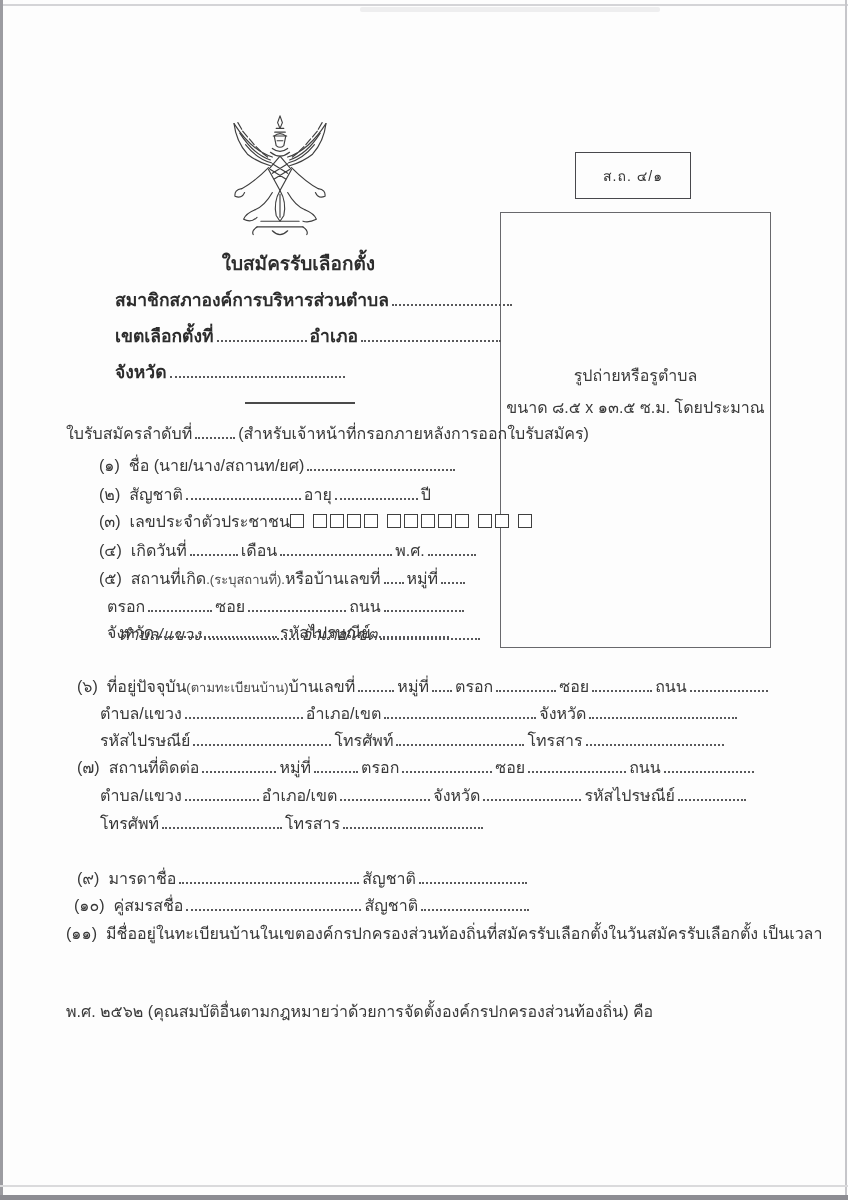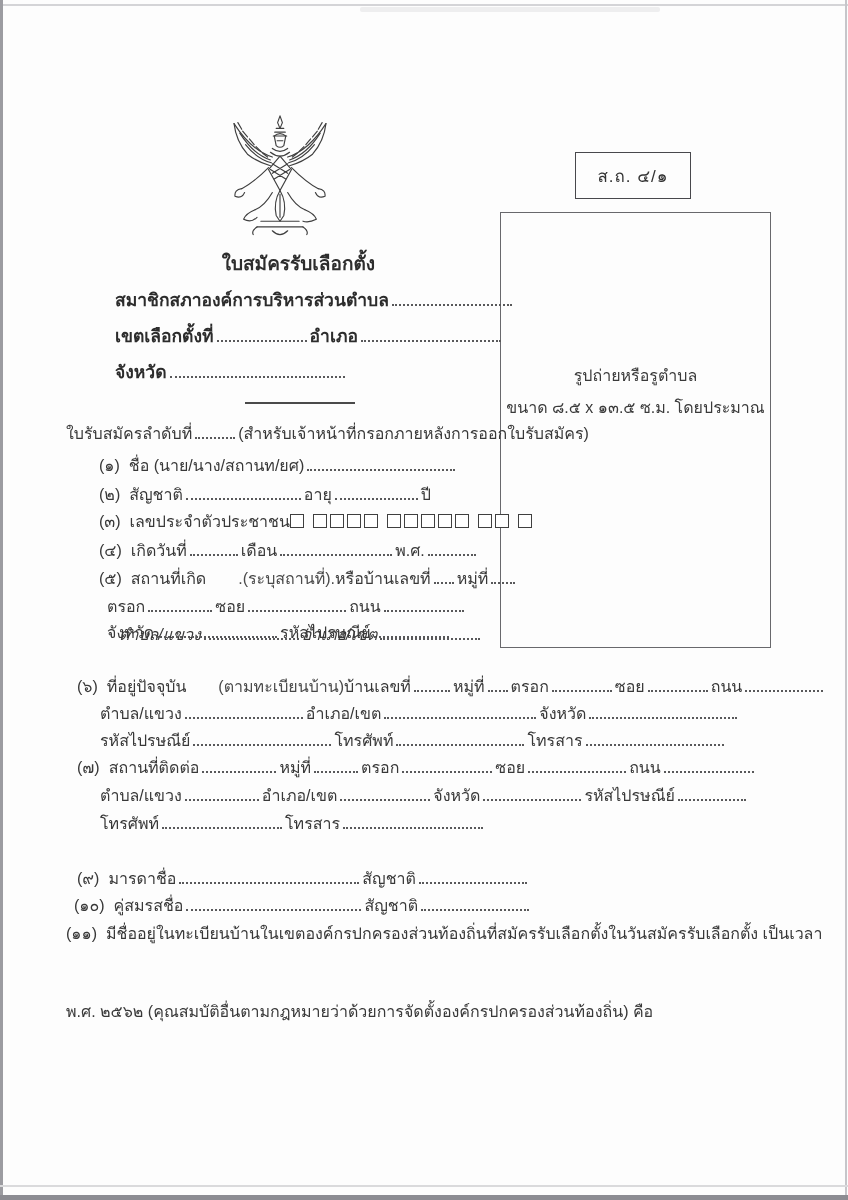--- a/index.html
+++ b/index.html
@@ -15,39 +15,39 @@
   .edge-left   { position:absolute; top:0; left:0; width:3px; height:100%; background:#9c9ca1; }
   .edge-right  { position:absolute; top:0; right:1px; width:2px; height:100%; background:#c6c6ca; }
   .edge-bline  { position:absolute; bottom:13px; left:0; width:100%; height:2px; background:#dadadc; }
   .edge-bottom { position:absolute; bottom:0; left:0; width:100%; height:5px; background:#8c8c92; }
 
   .emblem { position:absolute; left:222px; top:114px; width:116px; height:134px; }
 
   .code-box {
     position:absolute; left:575px; top:152px; width:114px; height:45px;
     border:1.5px solid #48484c; display:flex; align-items:center; justify-content:center;
-    font-size:17px; color:#333; letter-spacing:1px; background:#fdfdfd;
+    font-size:14px; color:#333; letter-spacing:1px; background:#fdfdfd;
   }
   .photo-box {
     position:absolute; left:500px; top:212px; width:271px; height:436px;
     border:1.5px solid #68686c; background:#fdfdfd;
     display:flex; flex-direction:column; align-items:center;
     padding-top:150px; box-sizing:border-box; gap:7px;
     font-size:16px; color:#3a3a3a; text-align:center;
   }
   .doc-title {
     position:absolute; left:195px; top:248px; width:180px; text-align:right;
     font-weight:bold; font-size:19px; color:#2d2d2d;
   }
   .divider { position:absolute; left:245px; top:402px; width:110px; height:0; border-top:2px solid #4a4a4a; }
 
   .line { position:absolute; white-space:nowrap; line-height:20px; font-size:16px; color:#383838; }
   .line.hdr { font-weight:bold; font-size:17.5px; color:#2c2c2c; }
   .line .n   { display:inline-block; margin-right:9px; }
-  .line .sm  { font-size:16px; color:#4a4a4a;margin-left:32px; }
+  .line .sm  { font-size:13px; color:#4a4a4a; }
   .dots {
     display:inline-block; height:12px; margin:0 3px;
     border-bottom:2px dotted #58585a;
   }
   .grp { display:inline-block; margin-right:9px; }
   .grp:last-child { margin-right:0; }
   .box {
     display:inline-block; width:12px; height:12px; margin-right:3px;
     border:1.6px solid #3f3f3f; background:#fff; vertical-align:-1px;
   }

